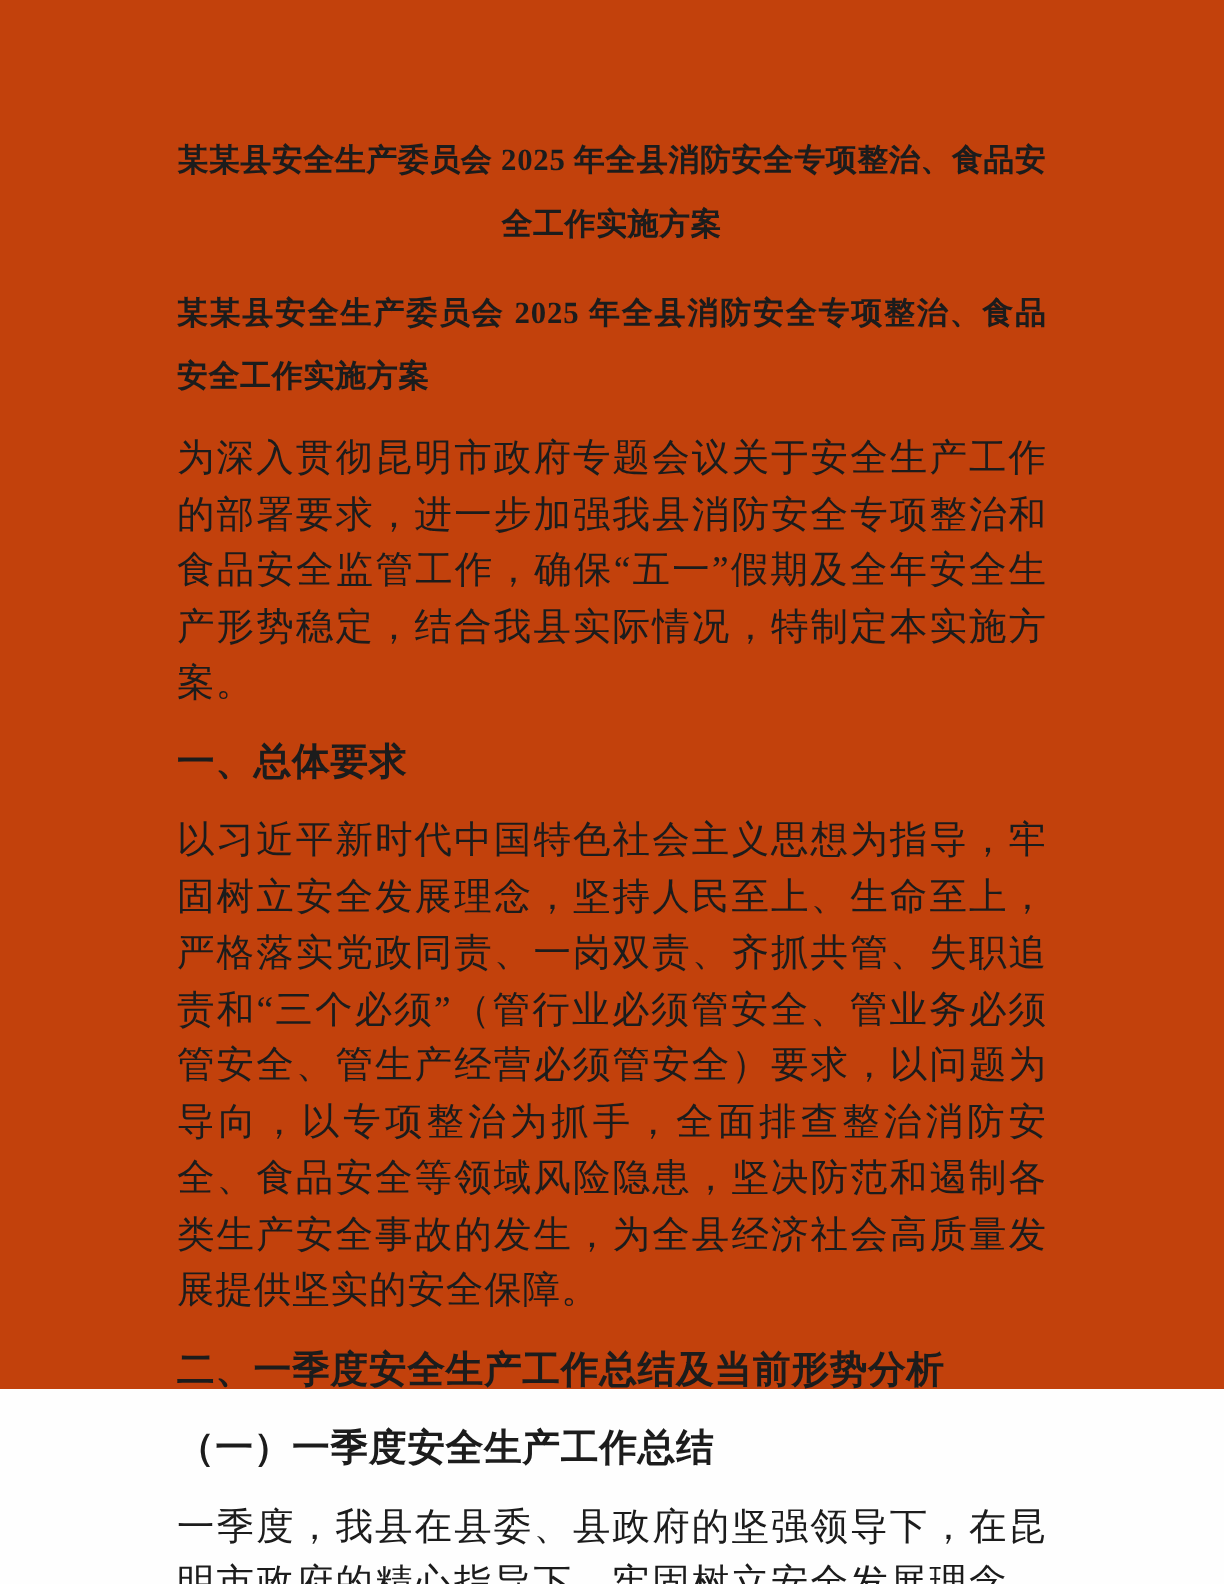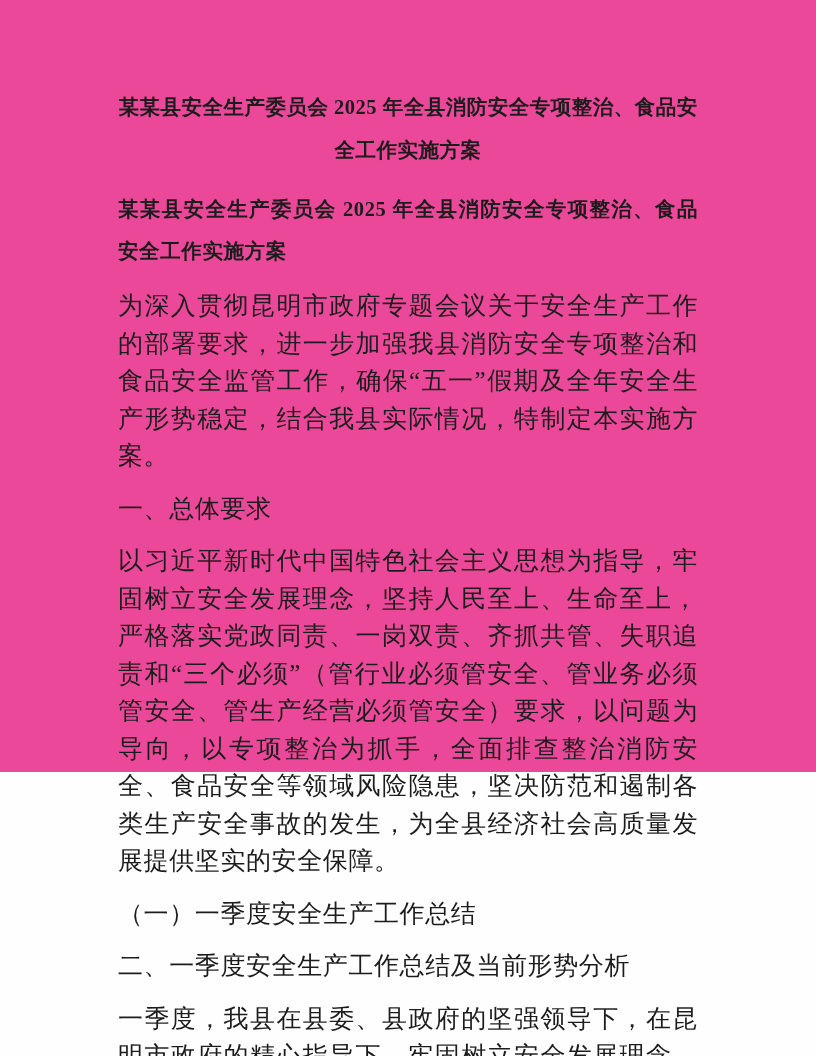--- a/index.html
+++ b/index.html
@@ -10,23 +10,23 @@
     width: 816px;
     height: 1056px;
     overflow: hidden;
     background: #fefefe;
     color: #1c1c1c;
     font-family: "Liberation Serif", serif;
   }
   .page {
     box-sizing: border-box;
     width: 816px;
-    height: 772px;
+    height: 926px;
     padding: 86px 118px 0 118px;
-    background: #ec4899;
+    background: #c2410c;
   }
   .doc-title {
     margin: 0 0 16px 0;
     font-size: 20.5px;
     font-weight: bold;
     line-height: 43px;
     text-align: center;
     letter-spacing: 0.5px;
   }
   .block {
@@ -37,31 +37,31 @@
     text-align: justify;
     text-justify: inter-ideograph;
   }
   .block.heading {
     font-weight: bold;
     font-size: 20.5px;
     line-height: 42px;
   }
   .block.section,
   .block.subsection {
-    font-weight: normal;
+    font-weight: bold;
     text-align: left;
   }
 </style>
 </head>
 <body>
 
 <div class="page">
   <h1 class="doc-title">某某县安全生产委员会 2025 年全县消防安全专项整治、食品安全工作实施方案</h1>
   <div id="blocks">
       <div class="block heading">某某县安全生产委员会 2025 年全县消防安全专项整治、食品安全工作实施方案</div>
       <div class="block paragraph">为深入贯彻昆明市政府专题会议关于安全生产工作的部署要求，进一步加强我县消防安全专项整治和食品安全监管工作，确保“五一”假期及全年安全生产形势稳定，结合我县实际情况，特制定本实施方案。</div>
       <div class="block section">一、总体要求</div>
       <div class="block paragraph">以习近平新时代中国特色社会主义思想为指导，牢固树立安全发展理念，坚持人民至上、生命至上，严格落实党政同责、一岗双责、齐抓共管、失职追责和“三个必须”（管行业必须管安全、管业务必须管安全、管生产经营必须管安全）要求，以问题为导向，以专项整治为抓手，全面排查整治消防安全、食品安全等领域风险隐患，坚决防范和遏制各类生产安全事故的发生，为全县经济社会高质量发展提供坚实的安全保障。</div>
+      <div class="block section">二、一季度安全生产工作总结及当前形势分析</div>
       <div class="block subsection">（一）一季度安全生产工作总结</div>
-      <div class="block section">二、一季度安全生产工作总结及当前形势分析</div>
       <div class="block paragraph">一季度，我县在县委、县政府的坚强领导下，在昆明市政府的精心指导下，牢固树立安全发展理念，坚持预防为主、一岗双责</div>
     </div>
 </div>
 
 </body></html>

